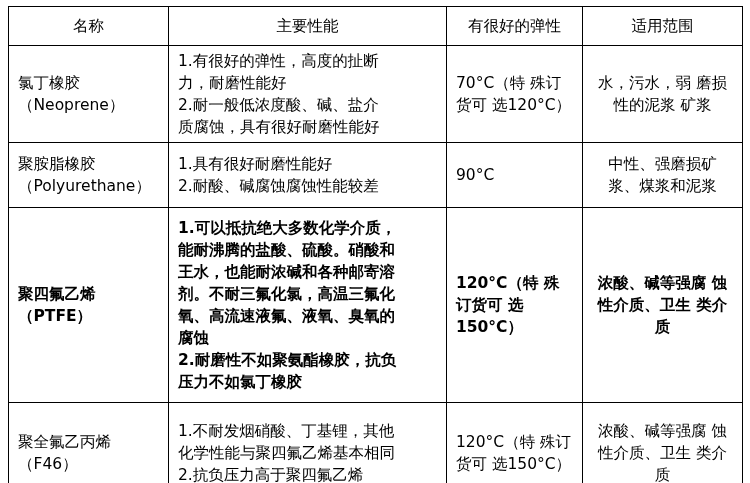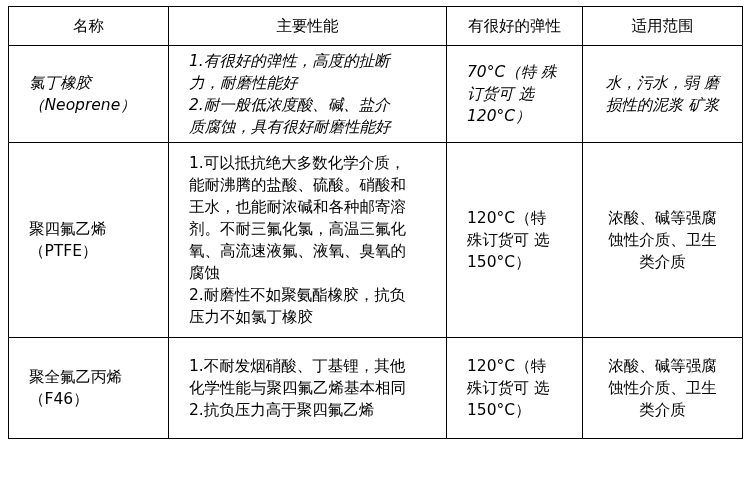--- a/index.html
+++ b/index.html
@@ -21,21 +21,21 @@
     padding: 6px 8px 4px 8px;
   }
   table.spec {
     border-collapse: collapse;
     width: 734px;
     table-layout: fixed;
   }
   table.spec td, table.spec th {
     border: 1px solid #000000;
     vertical-align: middle;
-    padding: 4px 20px;
+    padding: 4px 9px;
     font-size: 15.5px;
     line-height: 1.42;
     font-weight: normal;
     margin-left: 33px;
   }
   thead td {
     text-align: center;
     height: 30px;
     padding: 3px 6px;
   }
@@ -51,23 +51,23 @@
   td.name .en { display: block; }
   td.perf {
     text-align: left;
   }
   td.perf .line { display: block; }
   td.temp {
   }
   td.scope {
     text-align: center;
   }
-  tr.r1 td { height: 74px; font-style: italic; }
+  tr.r1 td { height: 74px; }
   tr.r2 td { height: 56px; }
-  tr.r3 td { height: 186px; }
+  tr.r3 td { height: 186px; font-weight: bold; }
   tr.r4 td { height: 92px; }
 </style>
 </head>
 <body>
 
 <div class="sheet">
   <table class="spec">
     <colgroup>
       <col class="c1">
         <col class="c2">
@@ -100,20 +100,37 @@
           <span class="line">殊订货可</span>
           <span class="line">选120°C）</span>
         </td>
         <td class="scope">
           <span class="line">水，污水，弱</span>
           <span class="line">磨损性的泥浆</span>
           <span class="line">矿浆</span>
         </td>
       </tr>
 
+      <tr class="r2">
+        <td class="name">
+          <span class="cn">聚胺脂橡胶</span>
+          <span class="en">（Polyurethane）</span>
+        </td>
+        <td class="perf">
+          <span class="line">1.具有很好耐磨性能好</span>
+          <span class="line">2.耐酸、碱腐蚀腐蚀性能较差</span>
+        </td>
+        <td class="temp">
+          <span class="line">90°C</span>
+        </td>
+        <td class="scope">
+          <span class="line">中性、强磨损矿</span>
+          <span class="line">浆、煤浆和泥浆</span>
+        </td>
+      </tr>
 
       <tr class="r3">
         <td class="name">
           <span class="cn">聚四氟乙烯</span>
           <span class="en">（PTFE）</span>
         </td>
         <td class="perf">
           <span class="line">1.可以抵抗绝大多数化学介质，</span>
           <span class="line">能耐沸腾的盐酸、硫酸。硝酸和</span>
           <span class="line">王水，也能耐浓碱和各种邮寄溶</span>

